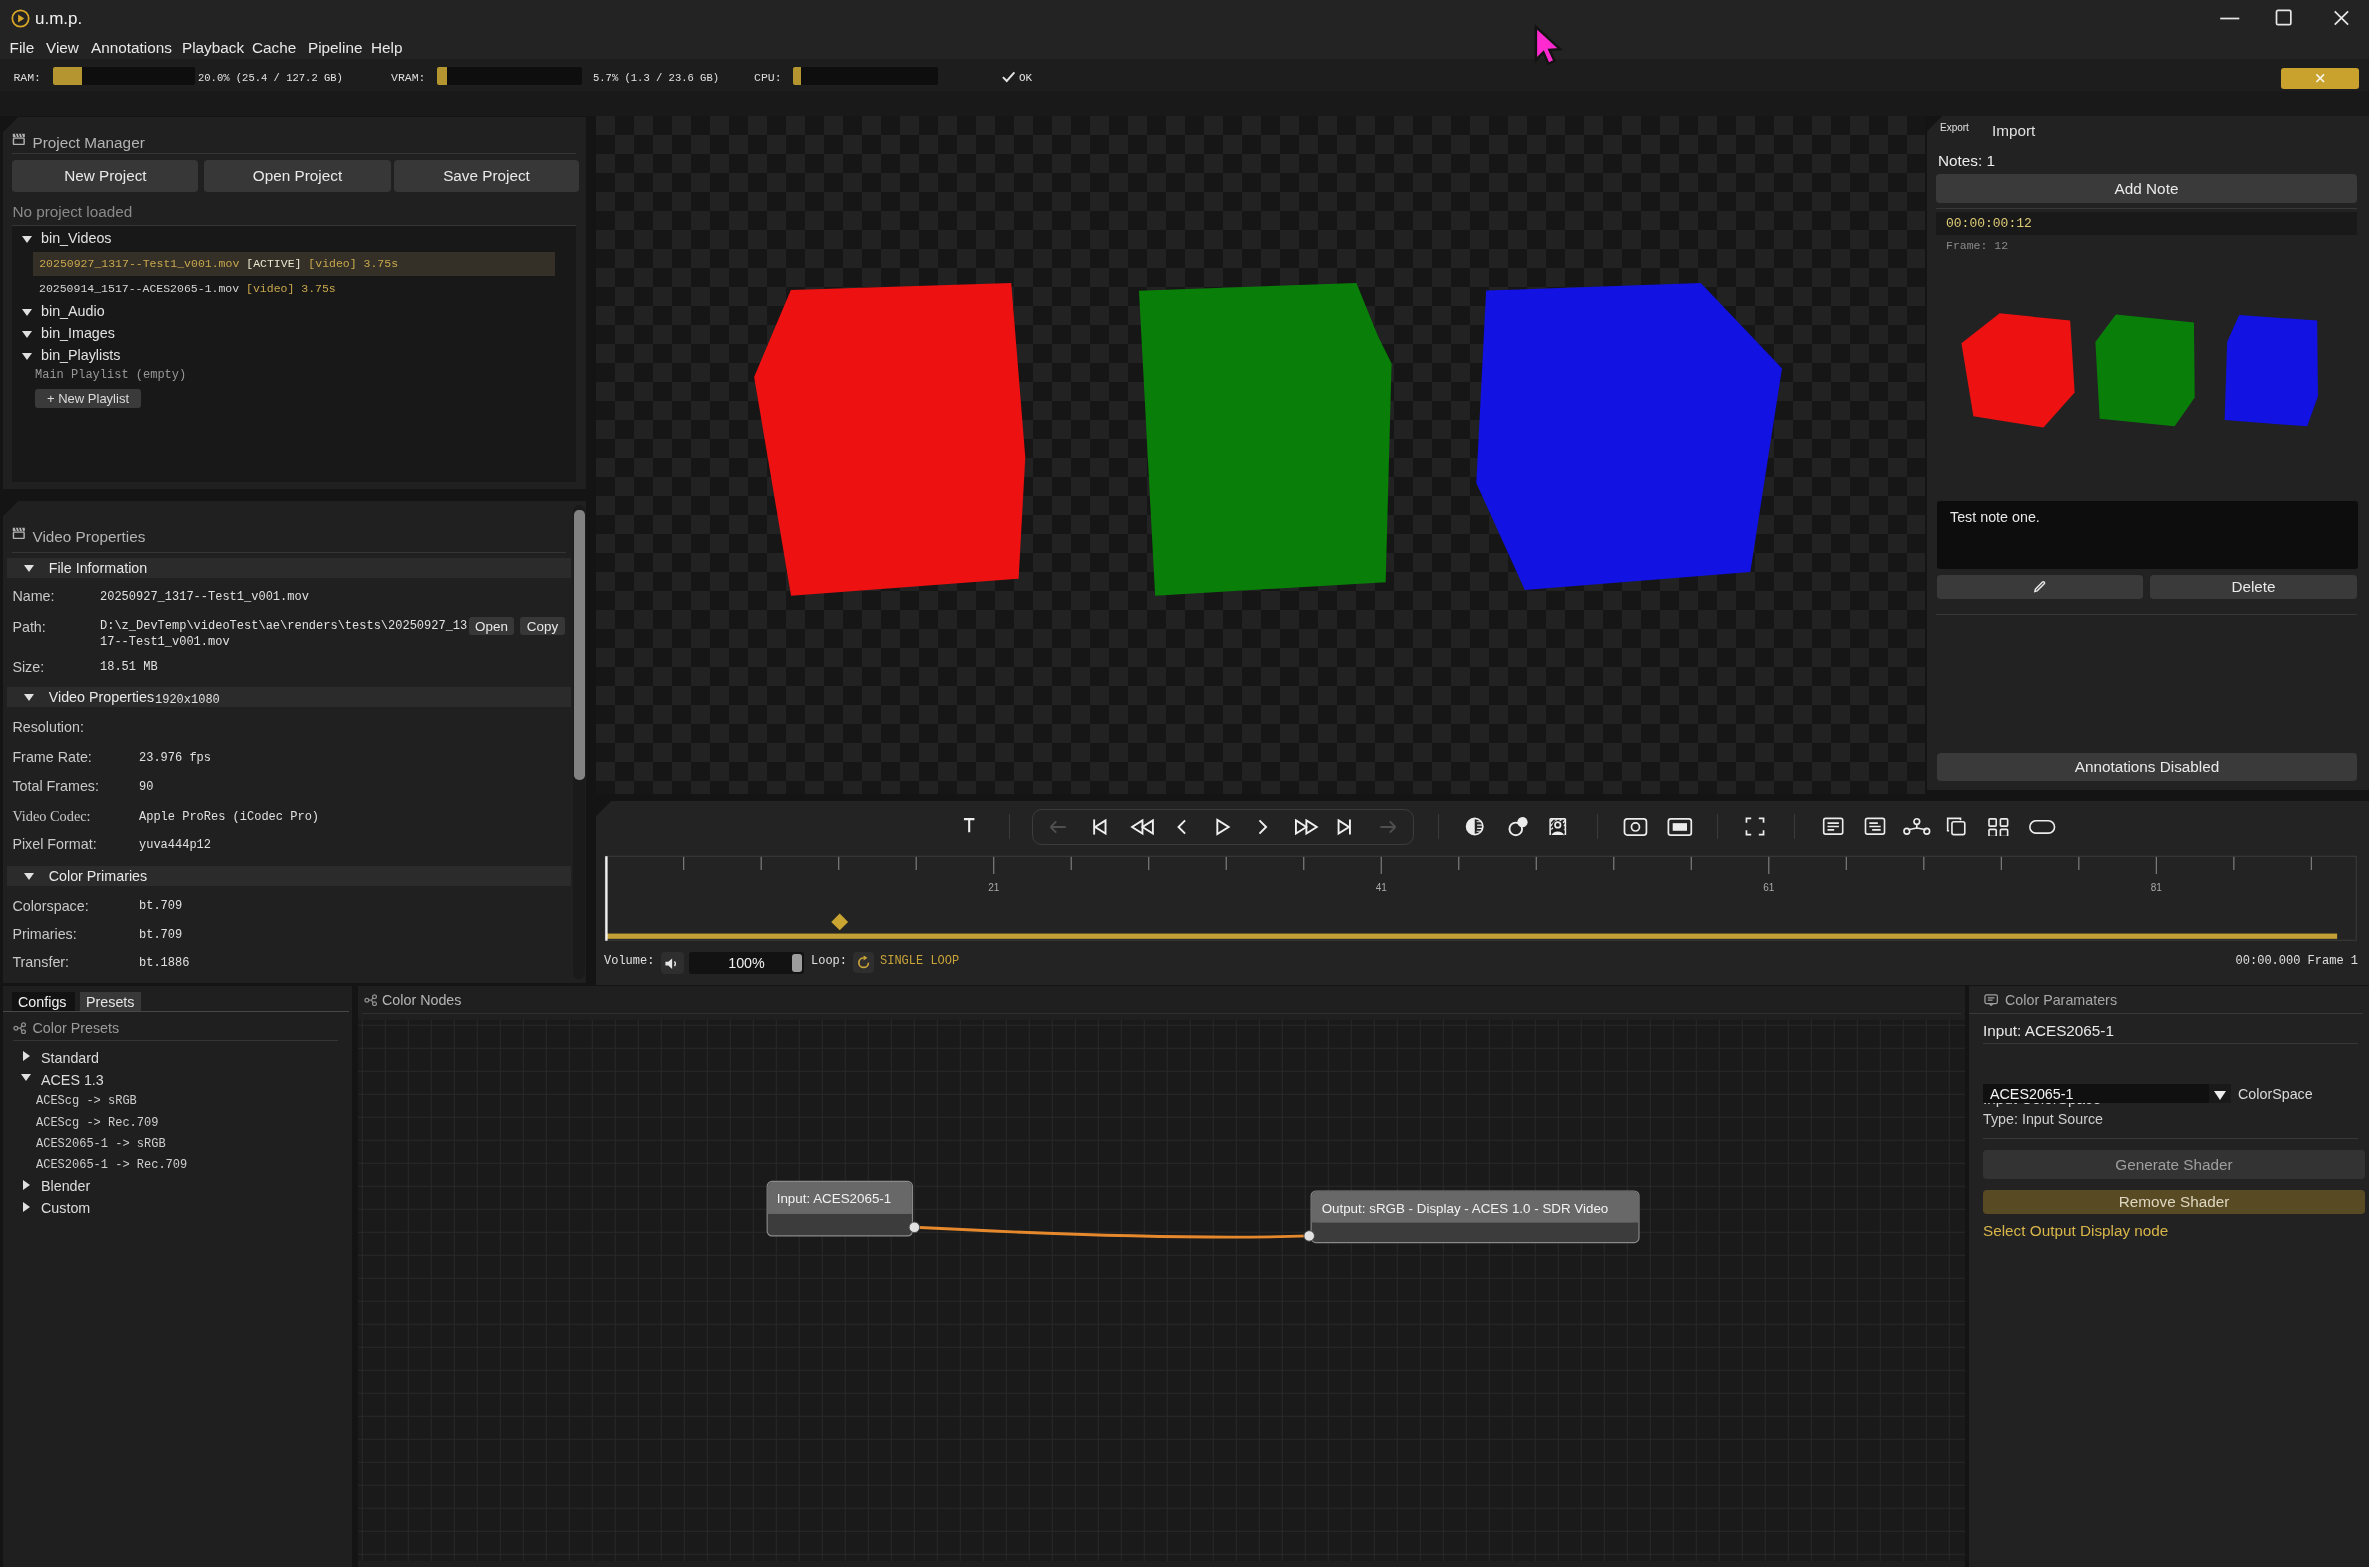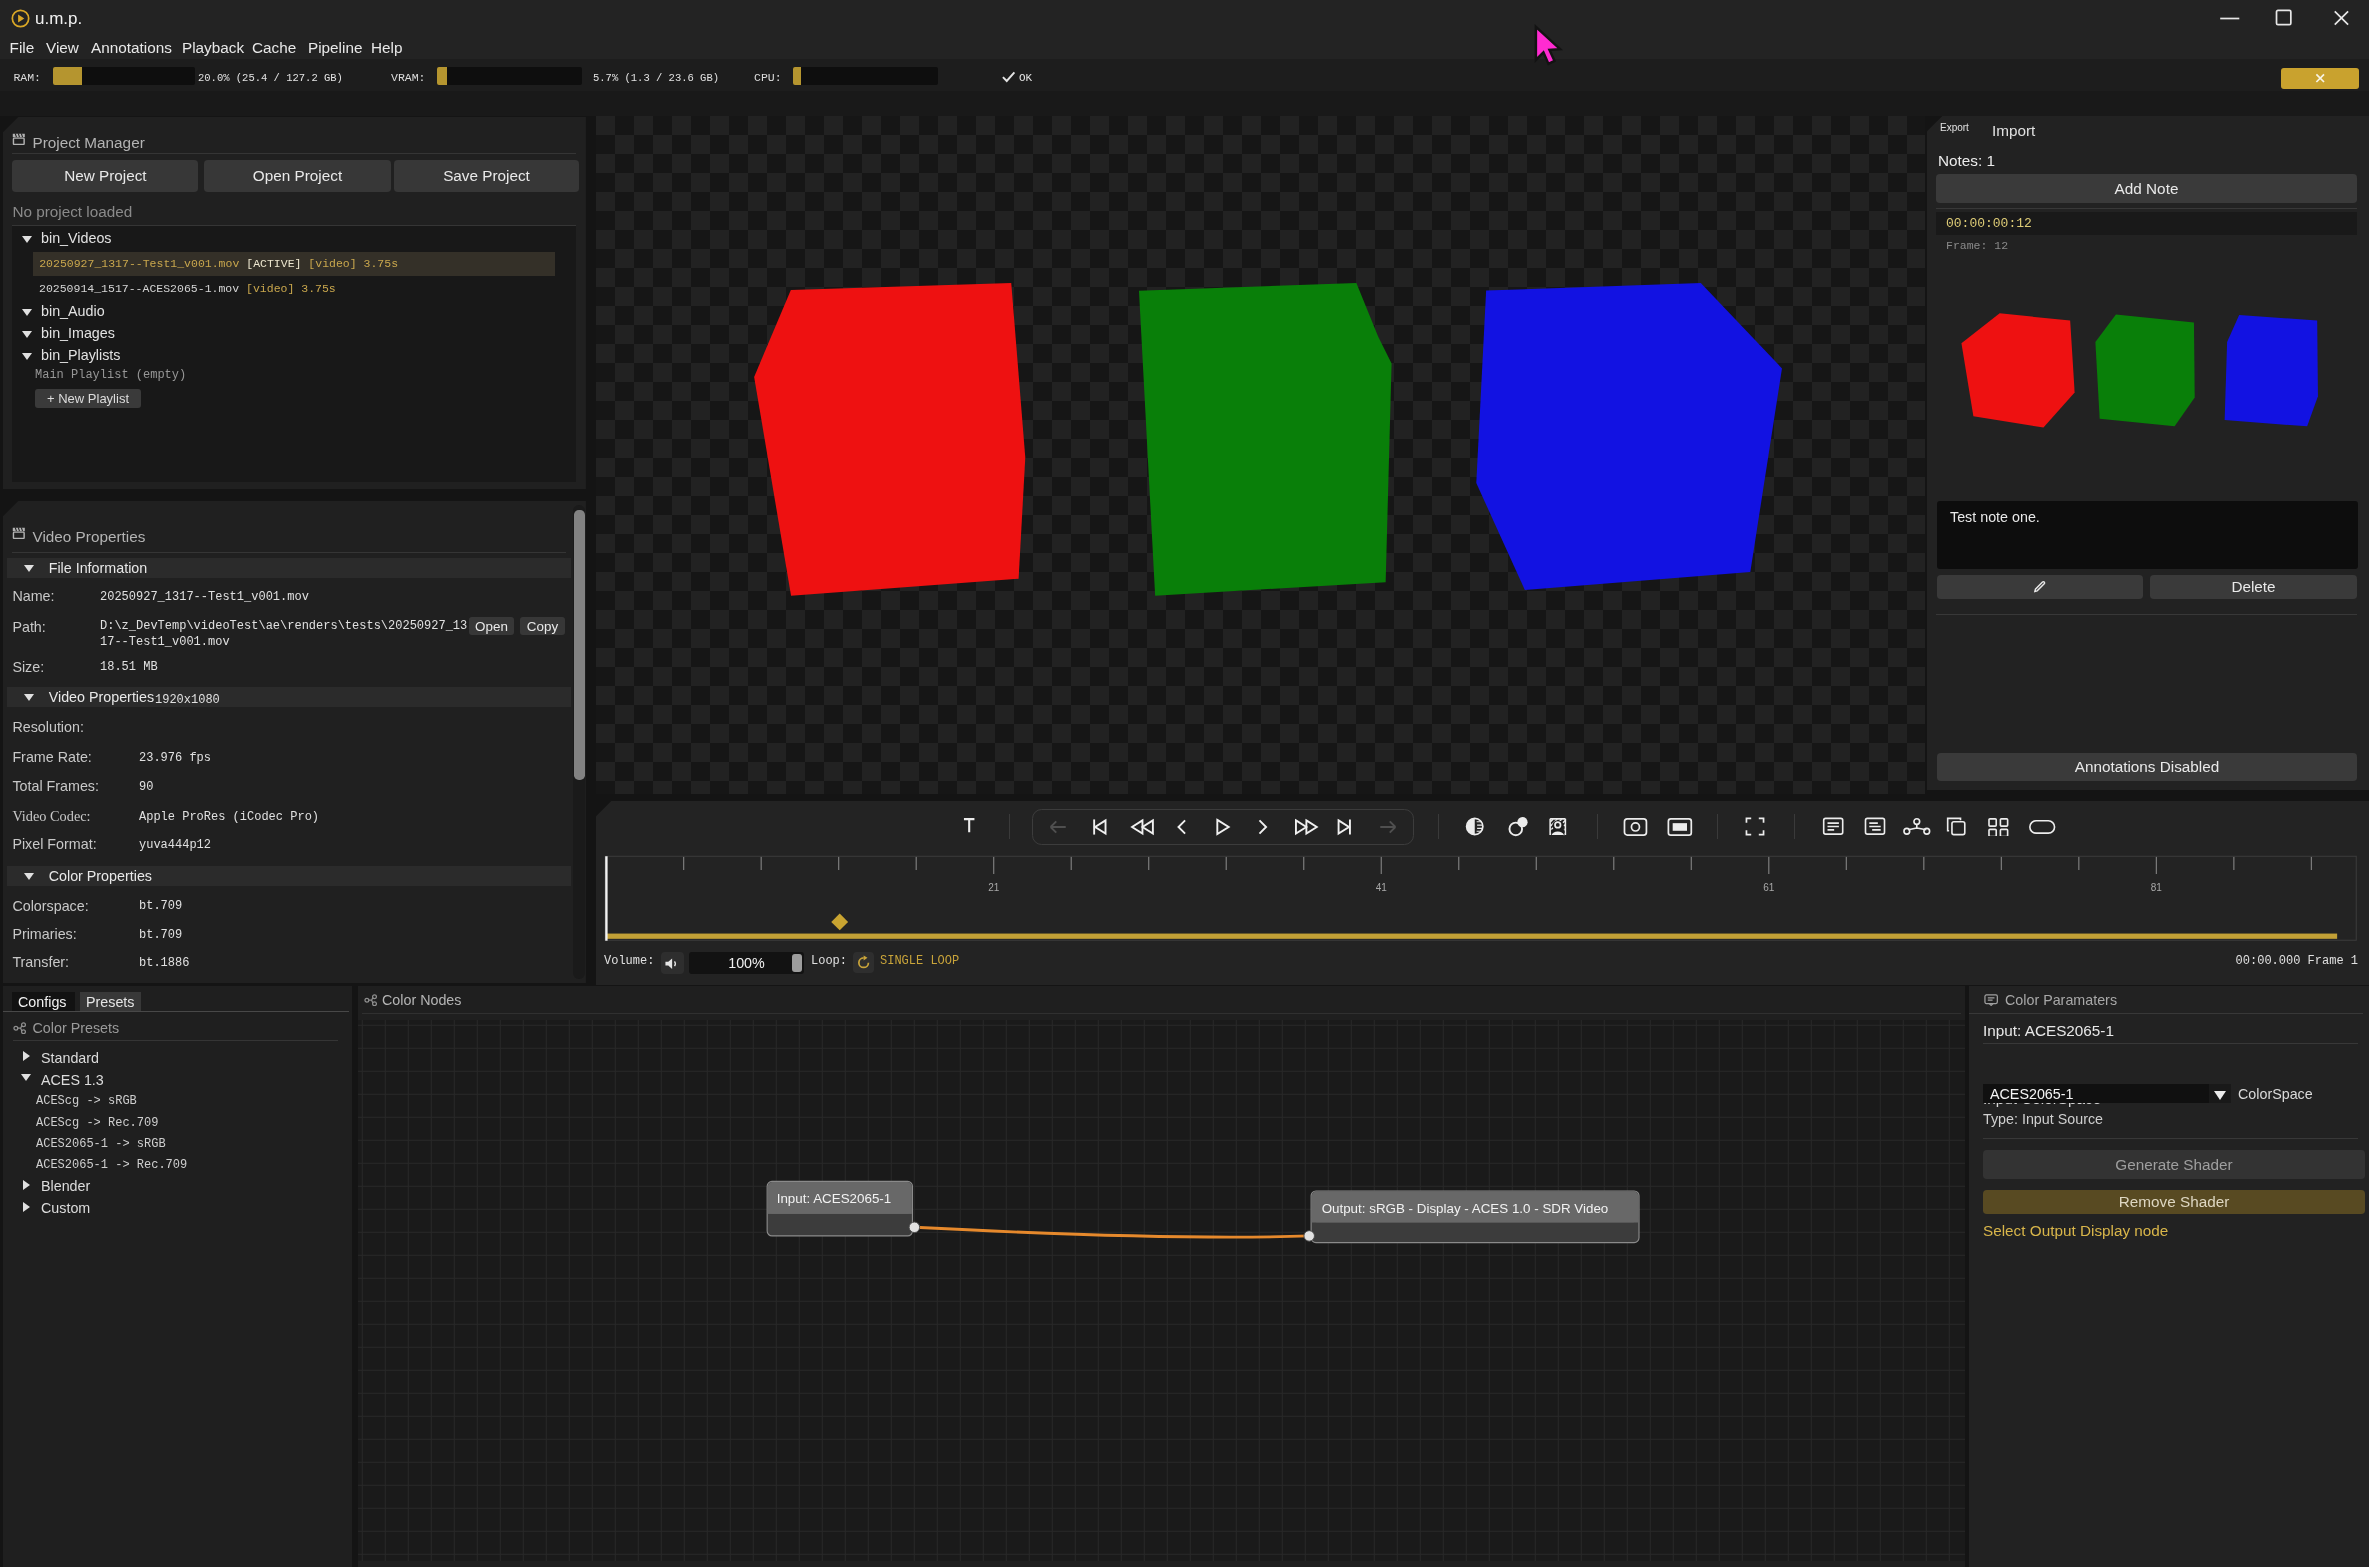--- a/index.html
+++ b/index.html
@@ -128,21 +128,21 @@
 <div class="lbl" style="left:12.4px;top:749px;">Frame Rate:</div>
 <div class="val" style="left:139px;top:751px;">23.976 fps</div>
 <div class="lbl" style="left:12.4px;top:778px;">Total Frames:</div>
 <div class="val" style="left:139px;top:780px;">90</div>
 <div class="lbl" style="left:12.4px;top:808px;font-family:Liberation Serif, serif;">Video Codec:</div>
 <div class="val" style="left:139px;top:810px;">Apple ProRes (iCodec Pro)</div>
 <div class="lbl" style="left:12.4px;top:836px;">Pixel Format:</div>
 <div class="val" style="left:139px;top:838px;">yuva444p12</div>
 <div class="shead" style="top:866px;">
     <span class="tri-d" style="left:17px;top:6.7px;"></span>
-    <span style="position:absolute;left:42px;top:1.9px;font-size:14.3px;color:#e8e8e8;">Color Properties</span>
+    <span style="position:absolute;left:42px;top:1.9px;font-size:14.3px;color:#e8e8e8;">Color Primaries</span>
   </div>
 <div class="lbl" style="left:12.4px;top:898px;">Colorspace:</div>
 <div class="val" style="left:139px;top:899px;">bt.709</div>
 <div class="lbl" style="left:12.4px;top:926px;">Primaries:</div>
 <div class="val" style="left:139px;top:928px;">bt.709</div>
 <div class="lbl" style="left:12.4px;top:954px;">Transfer:</div>
 <div class="val" style="left:139px;top:956px;">bt.1886</div>
 
 <div class="abs" style="left:596px;top:116px;width:1329px;height:678px;
   background:conic-gradient(#222222 90deg, #161616 90deg 180deg, #222222 180deg 270deg, #161616 270deg) 19px 0 / 38px 38px;"></div>

